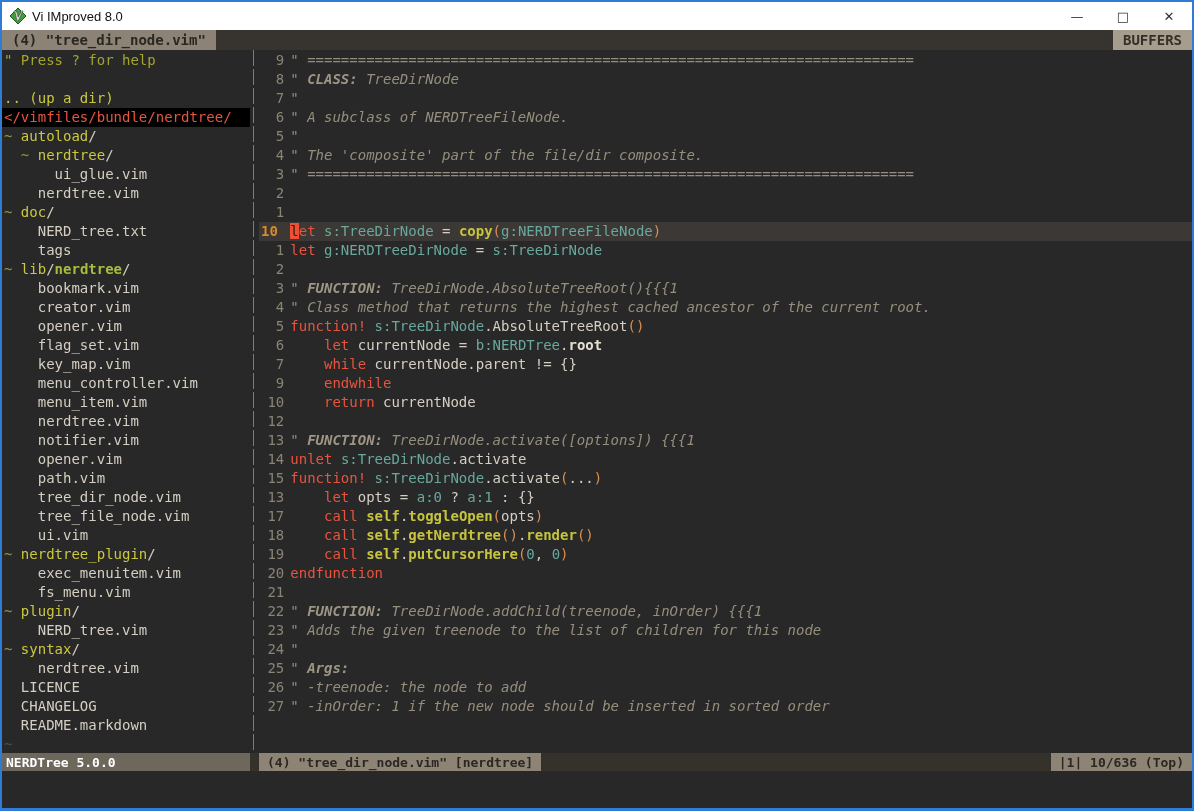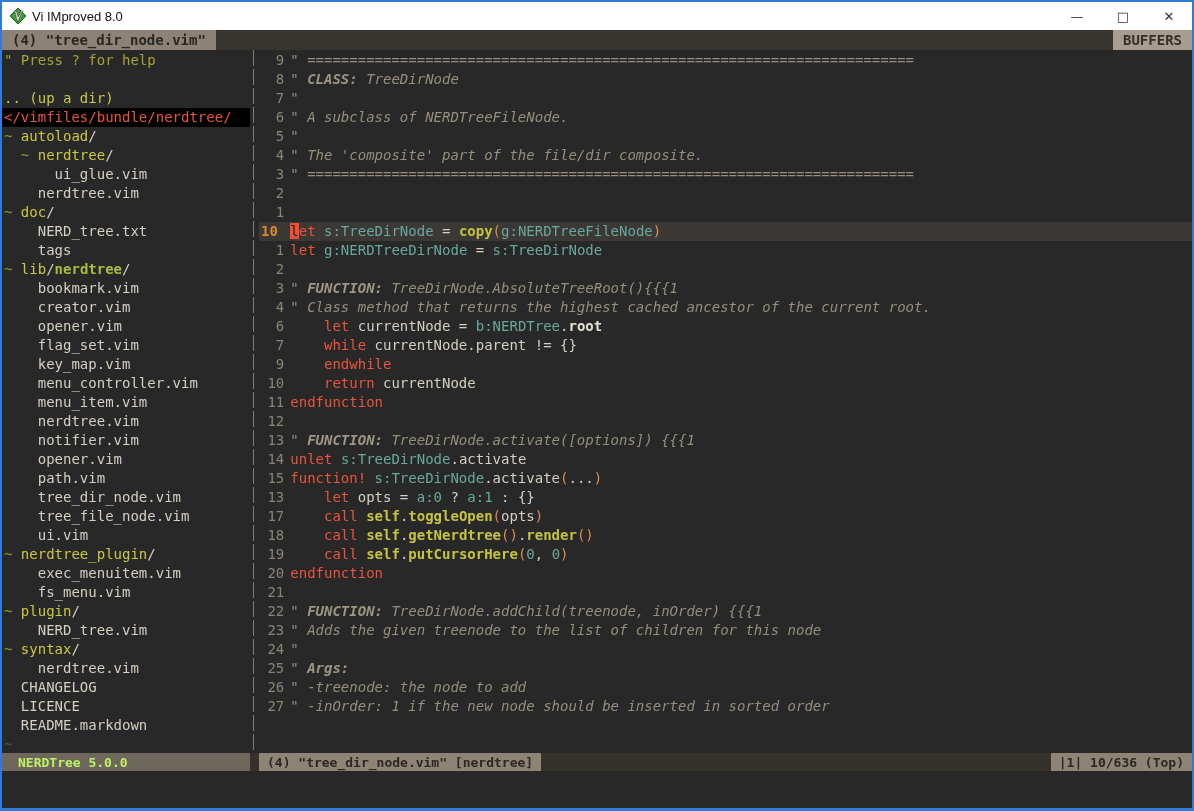--- a/index.html
+++ b/index.html
@@ -69,21 +69,21 @@
   .nt-root{color:var(--red)}
   .nt-tilde{color:#8f9338}
   .nt-dir{color:#ccc83e;font-weight:normal}
   .nt-dir2{color:#a9bd3a;font-weight:bold}
   .nt-sl{color:var(--fg)}
   .nt-file{color:var(--fg)}
   .nt-ghost{color:#4e4e45}
   
   .statusline{height:18px;display:flex;align-items:stretch;background:var(--status-dark);
               font-size:13px;font-weight:bold;flex:none}
-  .sl-nerdtree{width:248px;background:var(--nt-status);color:#bef264;display:flex;align-items:center;padding-left:16px;flex:none}
+  .sl-nerdtree{width:248px;background:var(--nt-status);color:#ffffff;display:flex;align-items:center;padding-left:4px;flex:none}
   .sl-gap{width:9px;background:var(--status-dark);flex:none}
   .sl-file{background:var(--status-tan);color:#2b2721;display:flex;align-items:center;padding:0 8px;white-space:pre}
   .sl-fill{flex:1}
   .sl-info{color:#c9c0ae;display:flex;align-items:center;padding:0 12px;white-space:pre}
   .sl-pos{background:var(--status-tan);color:#2b2721;display:flex;align-items:center;padding:1px 8px;white-space:pre}
   
   .cmdline{height:37px;background:var(--bg);flex:none}
 </style>
 </head>
 <body>
@@ -139,46 +139,46 @@
         <div class="row"><span class="nt-file">    tree_dir_node.vim</span></div>
         <div class="row"><span class="nt-file">    tree_file_node.vim</span></div>
         <div class="row"><span class="nt-file">    ui.vim</span></div>
         <div class="row"><span class="nt-tilde">~ </span><span class="nt-dir">nerdtree_plugin</span><span class="nt-sl">/</span></div>
         <div class="row"><span class="nt-file">    exec_menuitem.vim</span></div>
         <div class="row"><span class="nt-file">    fs_menu.vim</span></div>
         <div class="row"><span class="nt-tilde">~ </span><span class="nt-dir">plugin</span><span class="nt-sl">/</span></div>
         <div class="row"><span class="nt-file">    NERD_tree.vim</span></div>
         <div class="row"><span class="nt-tilde">~ </span><span class="nt-dir">syntax</span><span class="nt-sl">/</span></div>
         <div class="row"><span class="nt-file">    nerdtree.vim</span></div>
+        <div class="row"><span class="nt-file">  LICENCE</span></div>
         <div class="row"><span class="nt-file">  CHANGELOG</span></div>
-        <div class="row"><span class="nt-file">  LICENCE</span></div>
         <div class="row"><span class="nt-file">  README.markdown</span></div>
         <div class="row"><span class="nt-ghost">~</span></div>
       </div>
     <div class="vsep"></div>
     <div class="main" id="code">
         <div class="crow"><span class="nr">9</span><span class="tok-c">" ========================================================================</span></div>
         <div class="crow"><span class="nr">8</span><span class="tok-c">" </span><span class="tok-cb">CLASS:</span><span class="tok-c"> TreeDirNode</span></div>
         <div class="crow"><span class="nr">7</span><span class="tok-c">"</span></div>
         <div class="crow"><span class="nr">6</span><span class="tok-c">" A subclass of NERDTreeFileNode.</span></div>
         <div class="crow"><span class="nr">5</span><span class="tok-c">"</span></div>
         <div class="crow"><span class="nr">4</span><span class="tok-c">" The 'composite' part of the file/dir composite.</span></div>
         <div class="crow"><span class="nr">3</span><span class="tok-c">" ========================================================================</span></div>
         <div class="crow"><span class="nr">2</span></div>
         <div class="crow"><span class="nr">1</span></div>
         <div class="crow cur"><span class="nr">10</span><span class="tok-cur">l</span><span class="tok-k">et</span><span class="tok-t"> </span><span class="tok-i">s:TreeDirNode</span><span class="tok-t"> = </span><span class="tok-f">copy</span><span class="tok-p">(</span><span class="tok-i">g:NERDTreeFileNode</span><span class="tok-p">)</span></div>
         <div class="crow"><span class="nr">1</span><span class="tok-k">let</span><span class="tok-t"> </span><span class="tok-i">g:NERDTreeDirNode</span><span class="tok-t"> = </span><span class="tok-i">s:TreeDirNode</span></div>
         <div class="crow"><span class="nr">2</span></div>
         <div class="crow"><span class="nr">3</span><span class="tok-c">" </span><span class="tok-cb">FUNCTION:</span><span class="tok-c"> TreeDirNode.AbsoluteTreeRoot(){{{1</span></div>
         <div class="crow"><span class="nr">4</span><span class="tok-c">" Class method that returns the highest cached ancestor of the current root.</span></div>
+        <div class="crow"><span class="nr">5</span><span class="tok-k">function!</span><span class="tok-t"> </span><span class="tok-i">s:TreeDirNode</span><span class="tok-t">.AbsoluteTreeRoot</span><span class="tok-p">()</span></div>
         <div class="crow"><span class="nr">6</span><span class="tok-t">    </span><span class="tok-k">let</span><span class="tok-t"> currentNode = </span><span class="tok-i">b:NERDTree</span><span class="tok-t">.</span><span class="tok-b">root</span></div>
         <div class="crow"><span class="nr">7</span><span class="tok-t">    </span><span class="tok-k">while</span><span class="tok-t"> currentNode.parent != {}</span></div>
         <div class="crow"><span class="nr">9</span><span class="tok-t">    </span><span class="tok-k">endwhile</span></div>
         <div class="crow"><span class="nr">10</span><span class="tok-t">    </span><span class="tok-k">return</span><span class="tok-t"> currentNode</span></div>
-        <div class="crow"><span class="nr">11</span><span class="tok-k">endfunction</span></div>
         <div class="crow"><span class="nr">12</span></div>
         <div class="crow"><span class="nr">13</span><span class="tok-c">" </span><span class="tok-cb">FUNCTION:</span><span class="tok-c"> TreeDirNode.activate([options]) {{{1</span></div>
         <div class="crow"><span class="nr">14</span><span class="tok-k">unlet</span><span class="tok-t"> </span><span class="tok-i">s:TreeDirNode</span><span class="tok-t">.activate</span></div>
         <div class="crow"><span class="nr">15</span><span class="tok-k">function!</span><span class="tok-t"> </span><span class="tok-i">s:TreeDirNode</span><span class="tok-t">.activate</span><span class="tok-p">(</span><span class="tok-t">...</span><span class="tok-p">)</span></div>
         <div class="crow"><span class="nr">13</span><span class="tok-t">    </span><span class="tok-k">let</span><span class="tok-t"> opts = </span><span class="tok-i">a:0</span><span class="tok-t"> ? </span><span class="tok-i">a:1</span><span class="tok-t"> : {}</span></div>
         <div class="crow"><span class="nr">17</span><span class="tok-t">    </span><span class="tok-k">call</span><span class="tok-t"> </span><span class="tok-f">self</span><span class="tok-t">.</span><span class="tok-f">toggleOpen</span><span class="tok-p">(</span><span class="tok-t">opts</span><span class="tok-p">)</span></div>
         <div class="crow"><span class="nr">18</span><span class="tok-t">    </span><span class="tok-k">call</span><span class="tok-t"> </span><span class="tok-f">self</span><span class="tok-t">.</span><span class="tok-f">getNerdtree</span><span class="tok-p">()</span><span class="tok-t">.</span><span class="tok-f">render</span><span class="tok-p">()</span></div>
         <div class="crow"><span class="nr">19</span><span class="tok-t">    </span><span class="tok-k">call</span><span class="tok-t"> </span><span class="tok-f">self</span><span class="tok-t">.</span><span class="tok-f">putCursorHere</span><span class="tok-p">(</span><span class="tok-n">0</span><span class="tok-t">, </span><span class="tok-n">0</span><span class="tok-p">)</span></div>
         <div class="crow"><span class="nr">20</span><span class="tok-k">endfunction</span></div>
         <div class="crow"><span class="nr">21</span></div>

